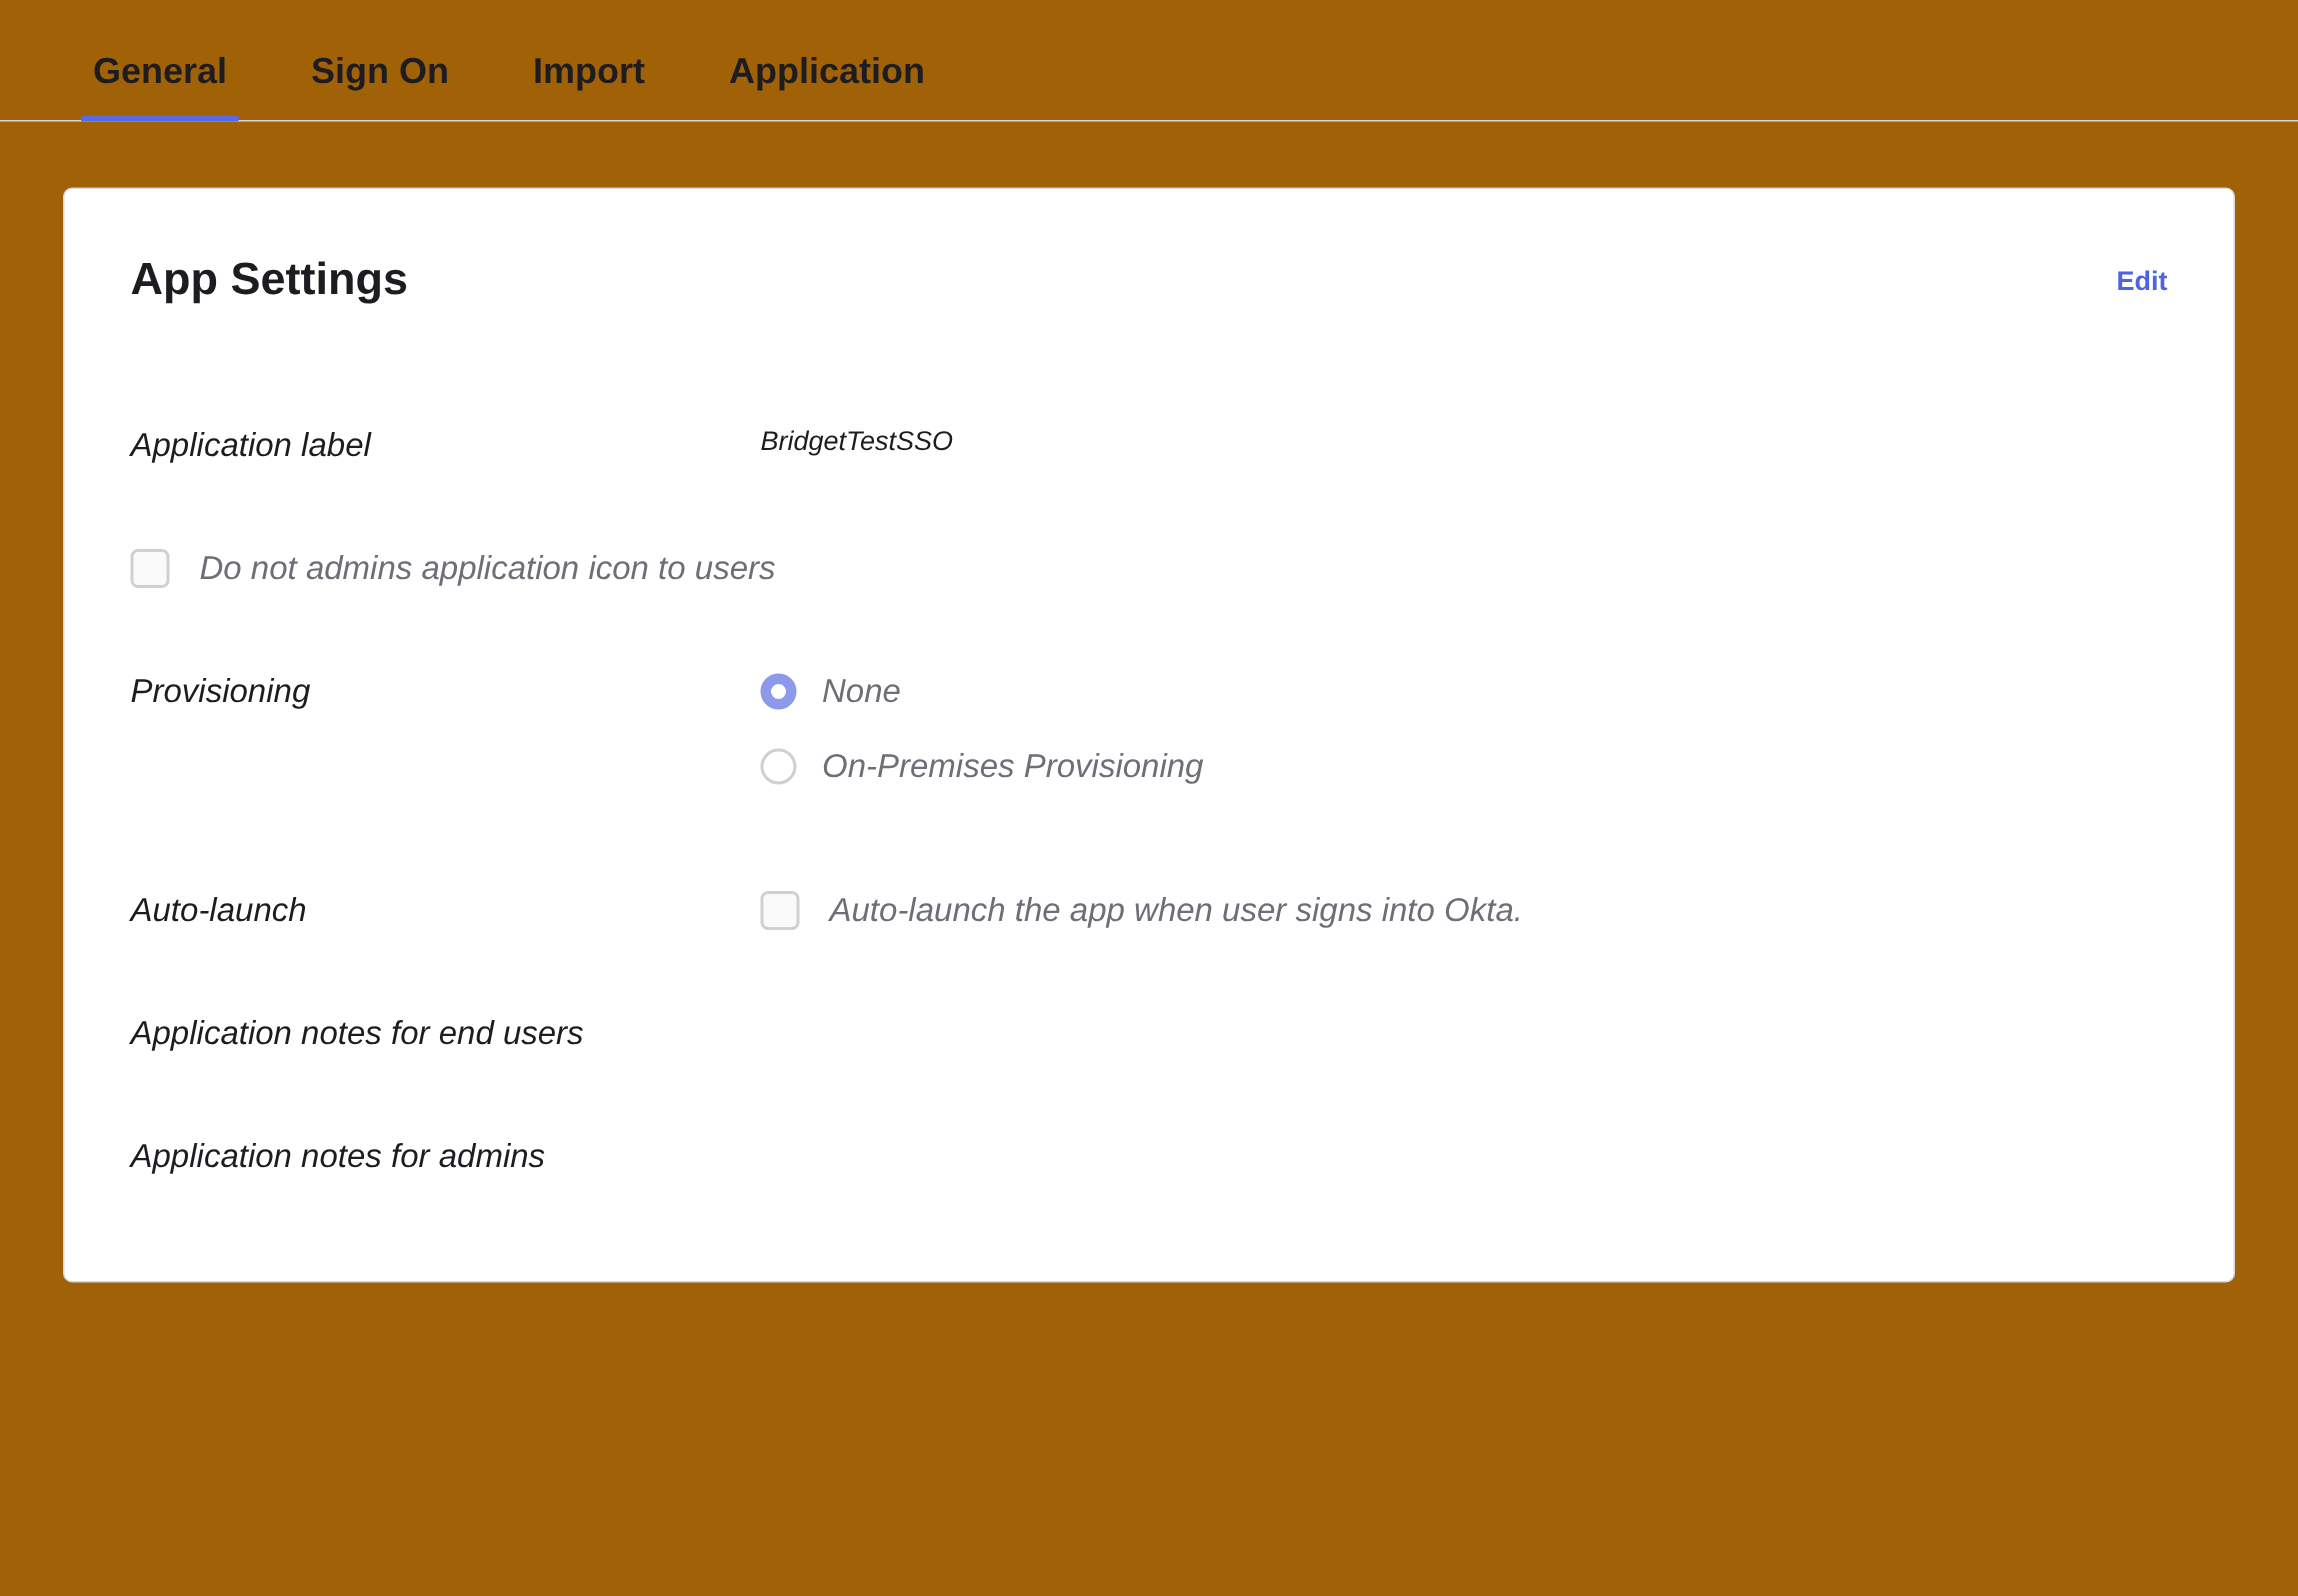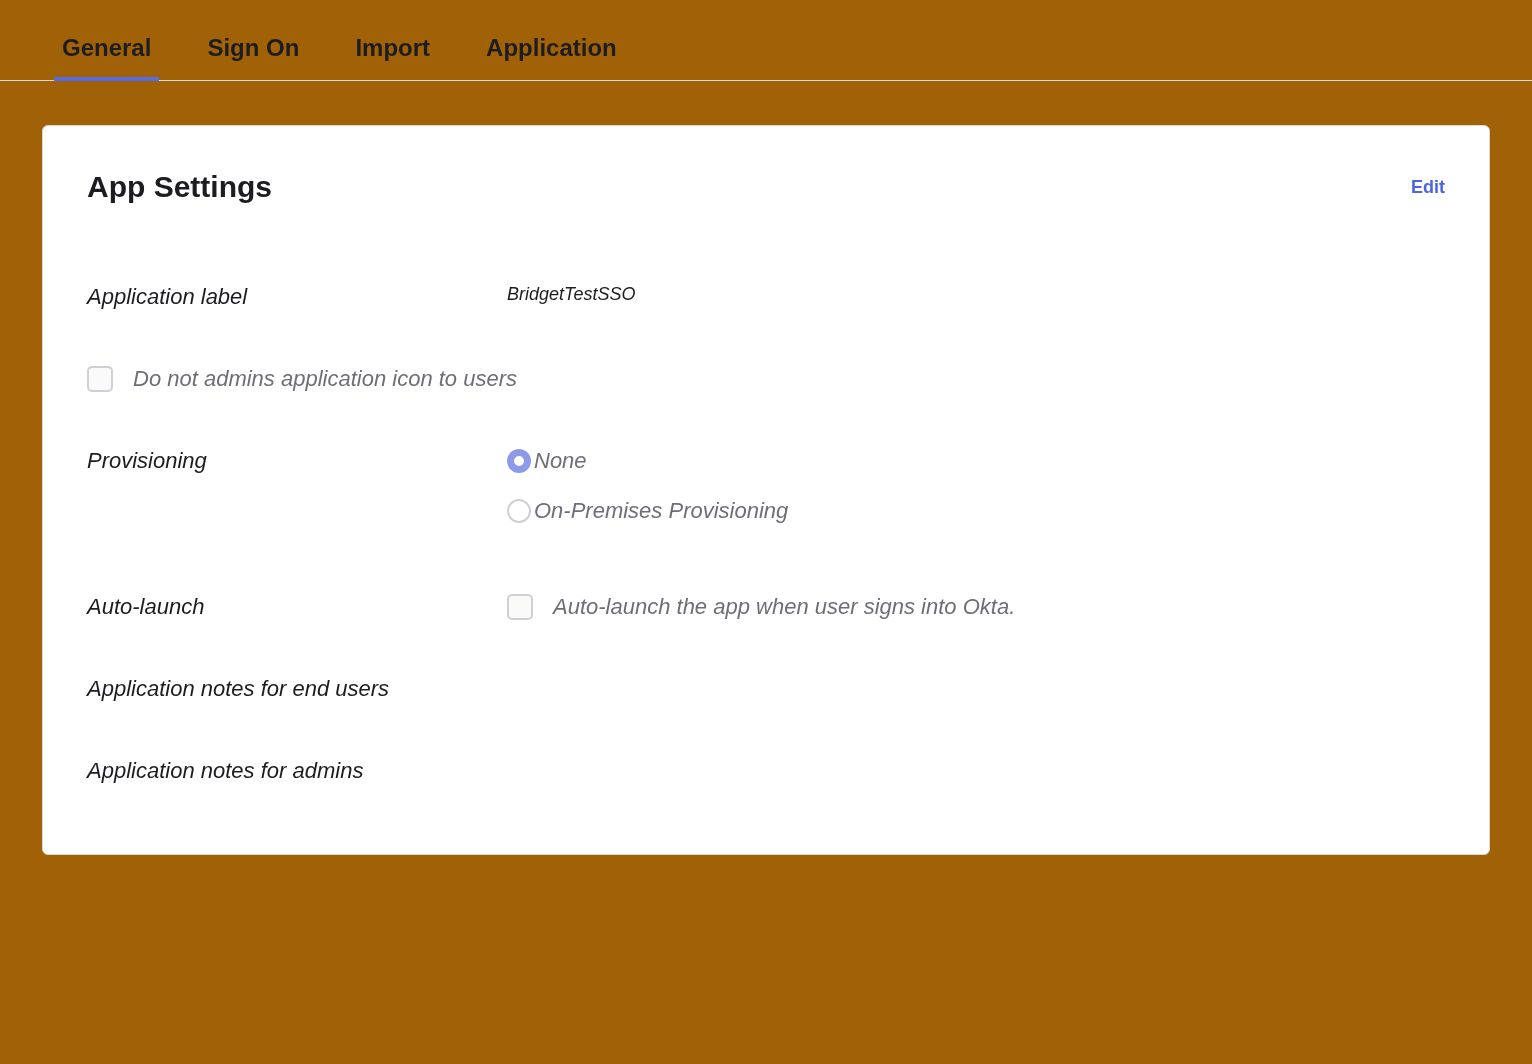--- a/index.html
+++ b/index.html
@@ -107,21 +107,21 @@
       color: #6e6e78;
     }
     .radio-group {
       display: flex;
       flex-direction: column;
       gap: 24px;
     }
     .radio-option {
       display: flex;
       align-items: center;
-      gap: 3px;
+      gap: 17px;
     }
     .radio {
       width: 24px;
       height: 24px;
       border: 2px solid #cfcfd6;
       border-radius: 50%;
       background: #ffffff;
       flex-shrink: 0;
       display: flex;
       align-items: center;

